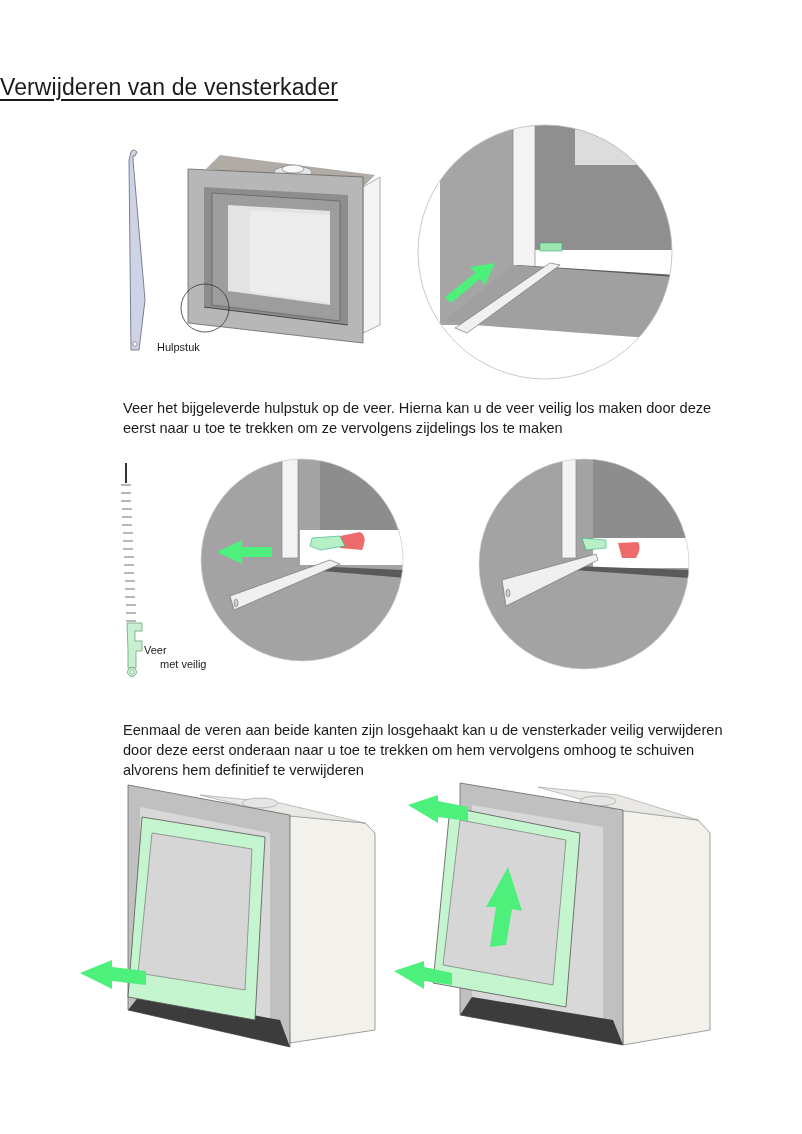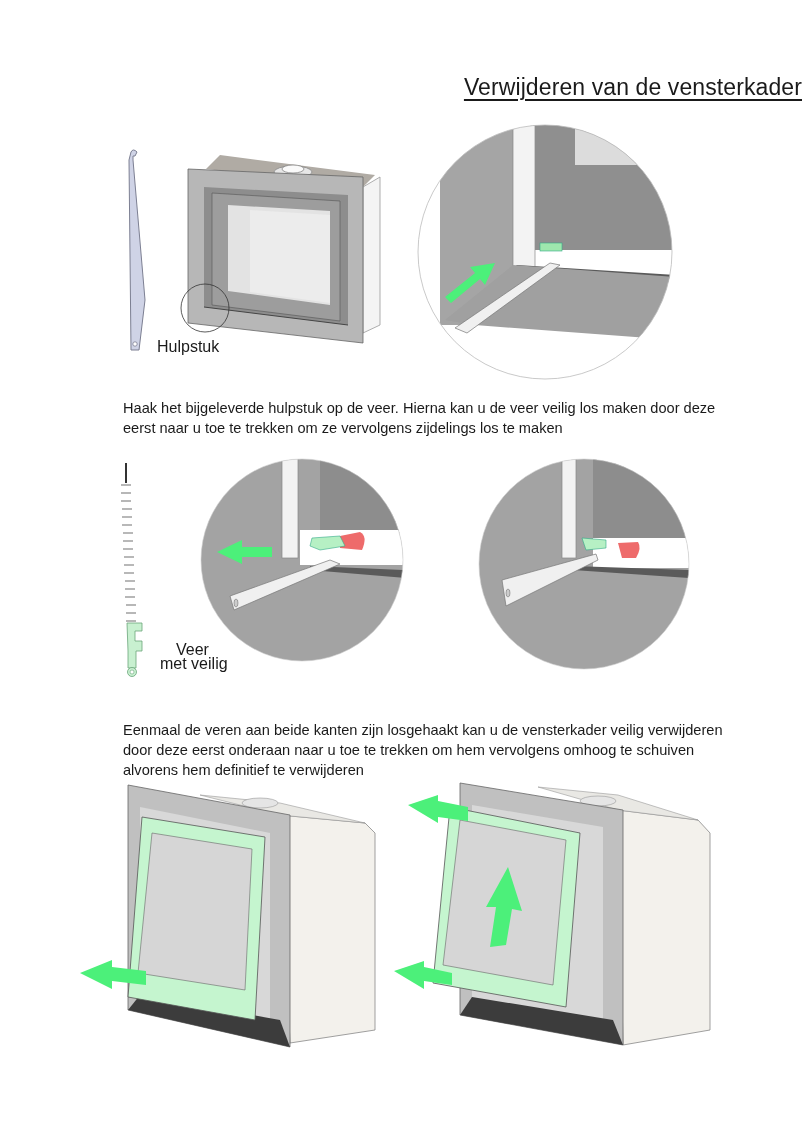--- a/index.html
+++ b/index.html
@@ -1,22 +1,22 @@
 <!DOCTYPE html>
 <html><head>
 <meta charset="utf-8">
 <style>
   html, body { margin:0; padding:0; background:#ffffff; }
   body { width:802px; height:1134px; position:relative; overflow:hidden;
          font-family:"Liberation Sans", "DejaVu Sans", sans-serif; color:#1a1a1a; }
   .abs { position:absolute; }
-  .title { left:0; width:802px; top:74px; text-align:right; font-size:23px;
+  .title { left:0; width:802px; top:74px; text-align:left; font-size:23px;
            text-decoration:underline; text-underline-offset:4px; letter-spacing:0.1px; }
   .para { left:123px; width:600px; font-size:14.6px; line-height:20px; }
-  .label { font-size:16px; line-height:14px; }
+  .label { font-size:11px; line-height:14px; }
   svg { position:absolute; overflow:visible; }
 </style>
 </head>
 <body>
 
 <div class="abs title">Verwijderen van de vensterkader</div>
 
 <svg style="left:125px;top:150px" width="30" height="205" viewBox="0 0 30 205">
   <path d="M6 2 Q8 -2 12 2 L10 6 L8 6 L8 10 L20 150 L14 200 L6 200 L4 10 Z" fill="#cfd3e6" stroke="#7c7f92" stroke-width="1"></path>
   <circle cx="10" cy="194" r="2.2" fill="#fff" stroke="#7c7f92" stroke-width="0.8"></circle>
@@ -57,21 +57,21 @@
     <rect x="160" y="0" width="100" height="40" fill="#dcdcdc"></rect>
     <polygon points="102,140 260,150 260,158 95,145" fill="#5a5a5a"></polygon>
     <polygon points="30,195 98,140 260,152 260,215 60,200" fill="#a0a0a0"></polygon>
     <polygon points="40,203 135,138 145,140 52,208" fill="#f0f0f0" stroke="#777" stroke-width="0.7"></polygon>
     <rect x="125" y="118" width="22" height="8" fill="#9ee7ae" stroke="#3a8" stroke-width="0.6"></rect>
     <polygon points="30,172 60,148 55,142 80,138 70,160 65,154 36,178" fill="#4cf07a"></polygon>
   </g>
   <circle cx="130" cy="127" r="127" fill="none" stroke="#bbb" stroke-width="0.8"></circle>
 </svg>
 
-<div class="abs para" style="top:398px">Haak het bijgeleverde hulpstuk op de veer. Hierna kan u de veer veilig los maken door deze eerst naar u toe te trekken om ze vervolgens zijdelings los te maken</div>
+<div class="abs para" style="top:398px">Veer het bijgeleverde hulpstuk op de veer. Hierna kan u de veer veilig los maken door deze eerst naar u toe te trekken om ze vervolgens zijdelings los te maken</div>
 
 <svg style="left:118px;top:463px" width="40" height="225" viewBox="0 0 40 225">
   <line x1="8" y1="0" x2="8" y2="20" stroke="#333" stroke-width="2"></line>
   <g stroke="#888" stroke-width="1.2">
     <line x1="3" y1="22" x2="13" y2="22"></line>
       <line x1="3" y1="30" x2="13" y2="30"></line>
       <line x1="3" y1="38" x2="13" y2="38"></line>
     <line x1="4" y1="46" x2="14" y2="46"></line>
       <line x1="4" y1="54" x2="14" y2="54"></line>
       <line x1="4" y1="62" x2="14" y2="62"></line>
@@ -86,21 +86,21 @@
       <line x1="7" y1="134" x2="17" y2="134"></line>
     <line x1="8" y1="142" x2="18" y2="142"></line>
       <line x1="8" y1="150" x2="18" y2="150"></line>
       <line x1="8" y1="158" x2="18" y2="158"></line>
   </g>
   <rect x="3" y="20" width="12" height="145" fill="url(#sp)" opacity="0"></rect>
   <path d="M9 160 L24 160 L24 168 L17 168 L17 178 L24 178 L24 188 L18 188 L18 205 L10 205 L10 188 L9 160 Z" fill="#c8f0d0" stroke="#6aa57a" stroke-width="0.8"></path>
   <circle cx="14" cy="209" r="4.5" fill="#c8f0d0" stroke="#6aa57a" stroke-width="0.8"></circle>
   <circle cx="14" cy="209" r="2" fill="#fff" stroke="#6aa57a" stroke-width="0.6"></circle>
 </svg>
-<div class="abs label" style="left:176px;top:643px">Veer</div>
+<div class="abs label" style="left:144px;top:643px">Veer</div>
 <div class="abs label" style="left:160px;top:657px">met veilig</div>
 
 <svg style="left:200px;top:458px" width="205" height="205" viewBox="0 0 205 205">
   <defs>
       <clipPath id="c2">
         <circle cx="102" cy="102" r="101"></circle>
       </clipPath>
     </defs>
   <g clip-path="url(#c2)">
     <rect width="205" height="205" fill="#a3a3a3"></rect>

